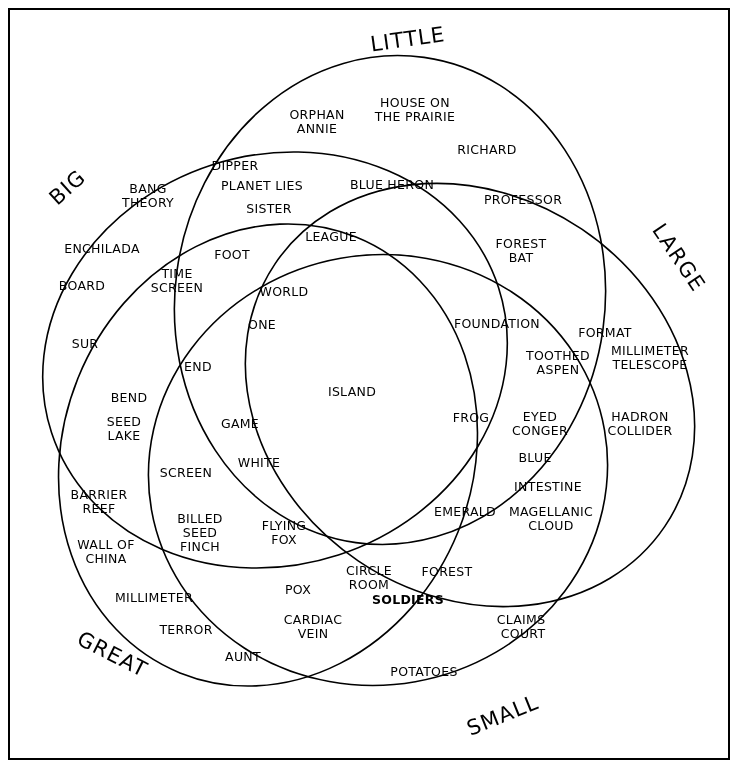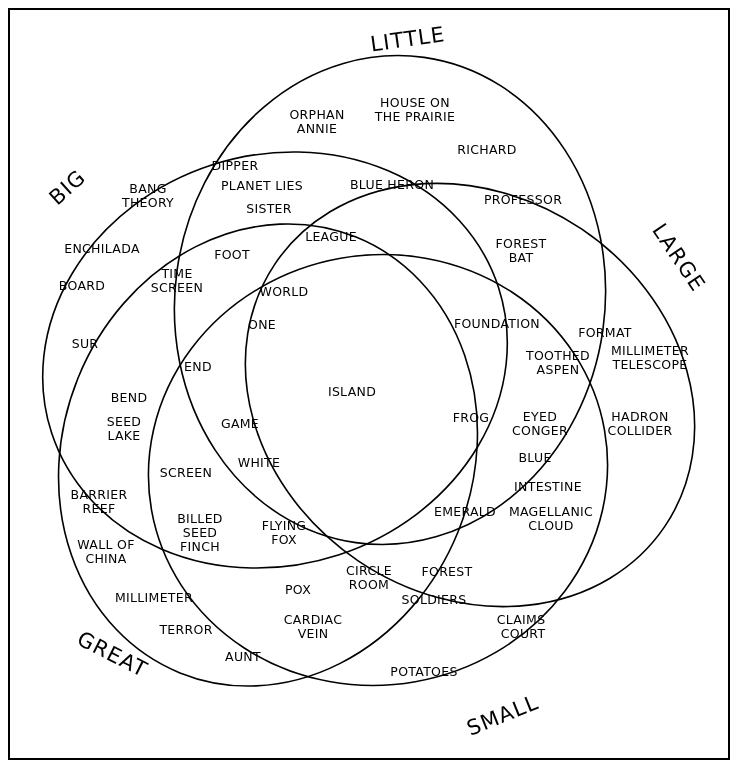--- a/index.html
+++ b/index.html
@@ -128,21 +128,21 @@
 SEED
 FINCH</div>
       <div class="label" style="left: 284px; top: 533px;">FLYING
 FOX</div>
       <div class="label" style="left: 106px; top: 552px;">WALL OF
 CHINA</div>
       <div class="label" style="left: 369px; top: 578px;">CIRCLE
 ROOM</div>
       <div class="label" style="left: 447px; top: 572px;">FOREST</div>
       <div class="label" style="left: 298px; top: 590px;">POX</div>
-      <div class="label" style="left: 434px; top: 600px;">SOLDIERS</div>
+      <div class="label" style="left: 408px; top: 600px; font-weight: bold;">SOLDIERS</div>
       <div class="label" style="left: 154px; top: 598px;">MILLIMETER</div>
       <div class="label" style="left: 313px; top: 627px;">CARDIAC
 VEIN</div>
       <div class="label" style="left: 521px; top: 627px; text-align: right;">CLAIMS
 COURT</div>
       <div class="label" style="left: 186px; top: 630px;">TERROR</div>
       <div class="label" style="left: 243px; top: 657px;">AUNT</div>
       <div class="label" style="left: 424px; top: 672px;">POTATOES</div>
     </div>
 </div>

